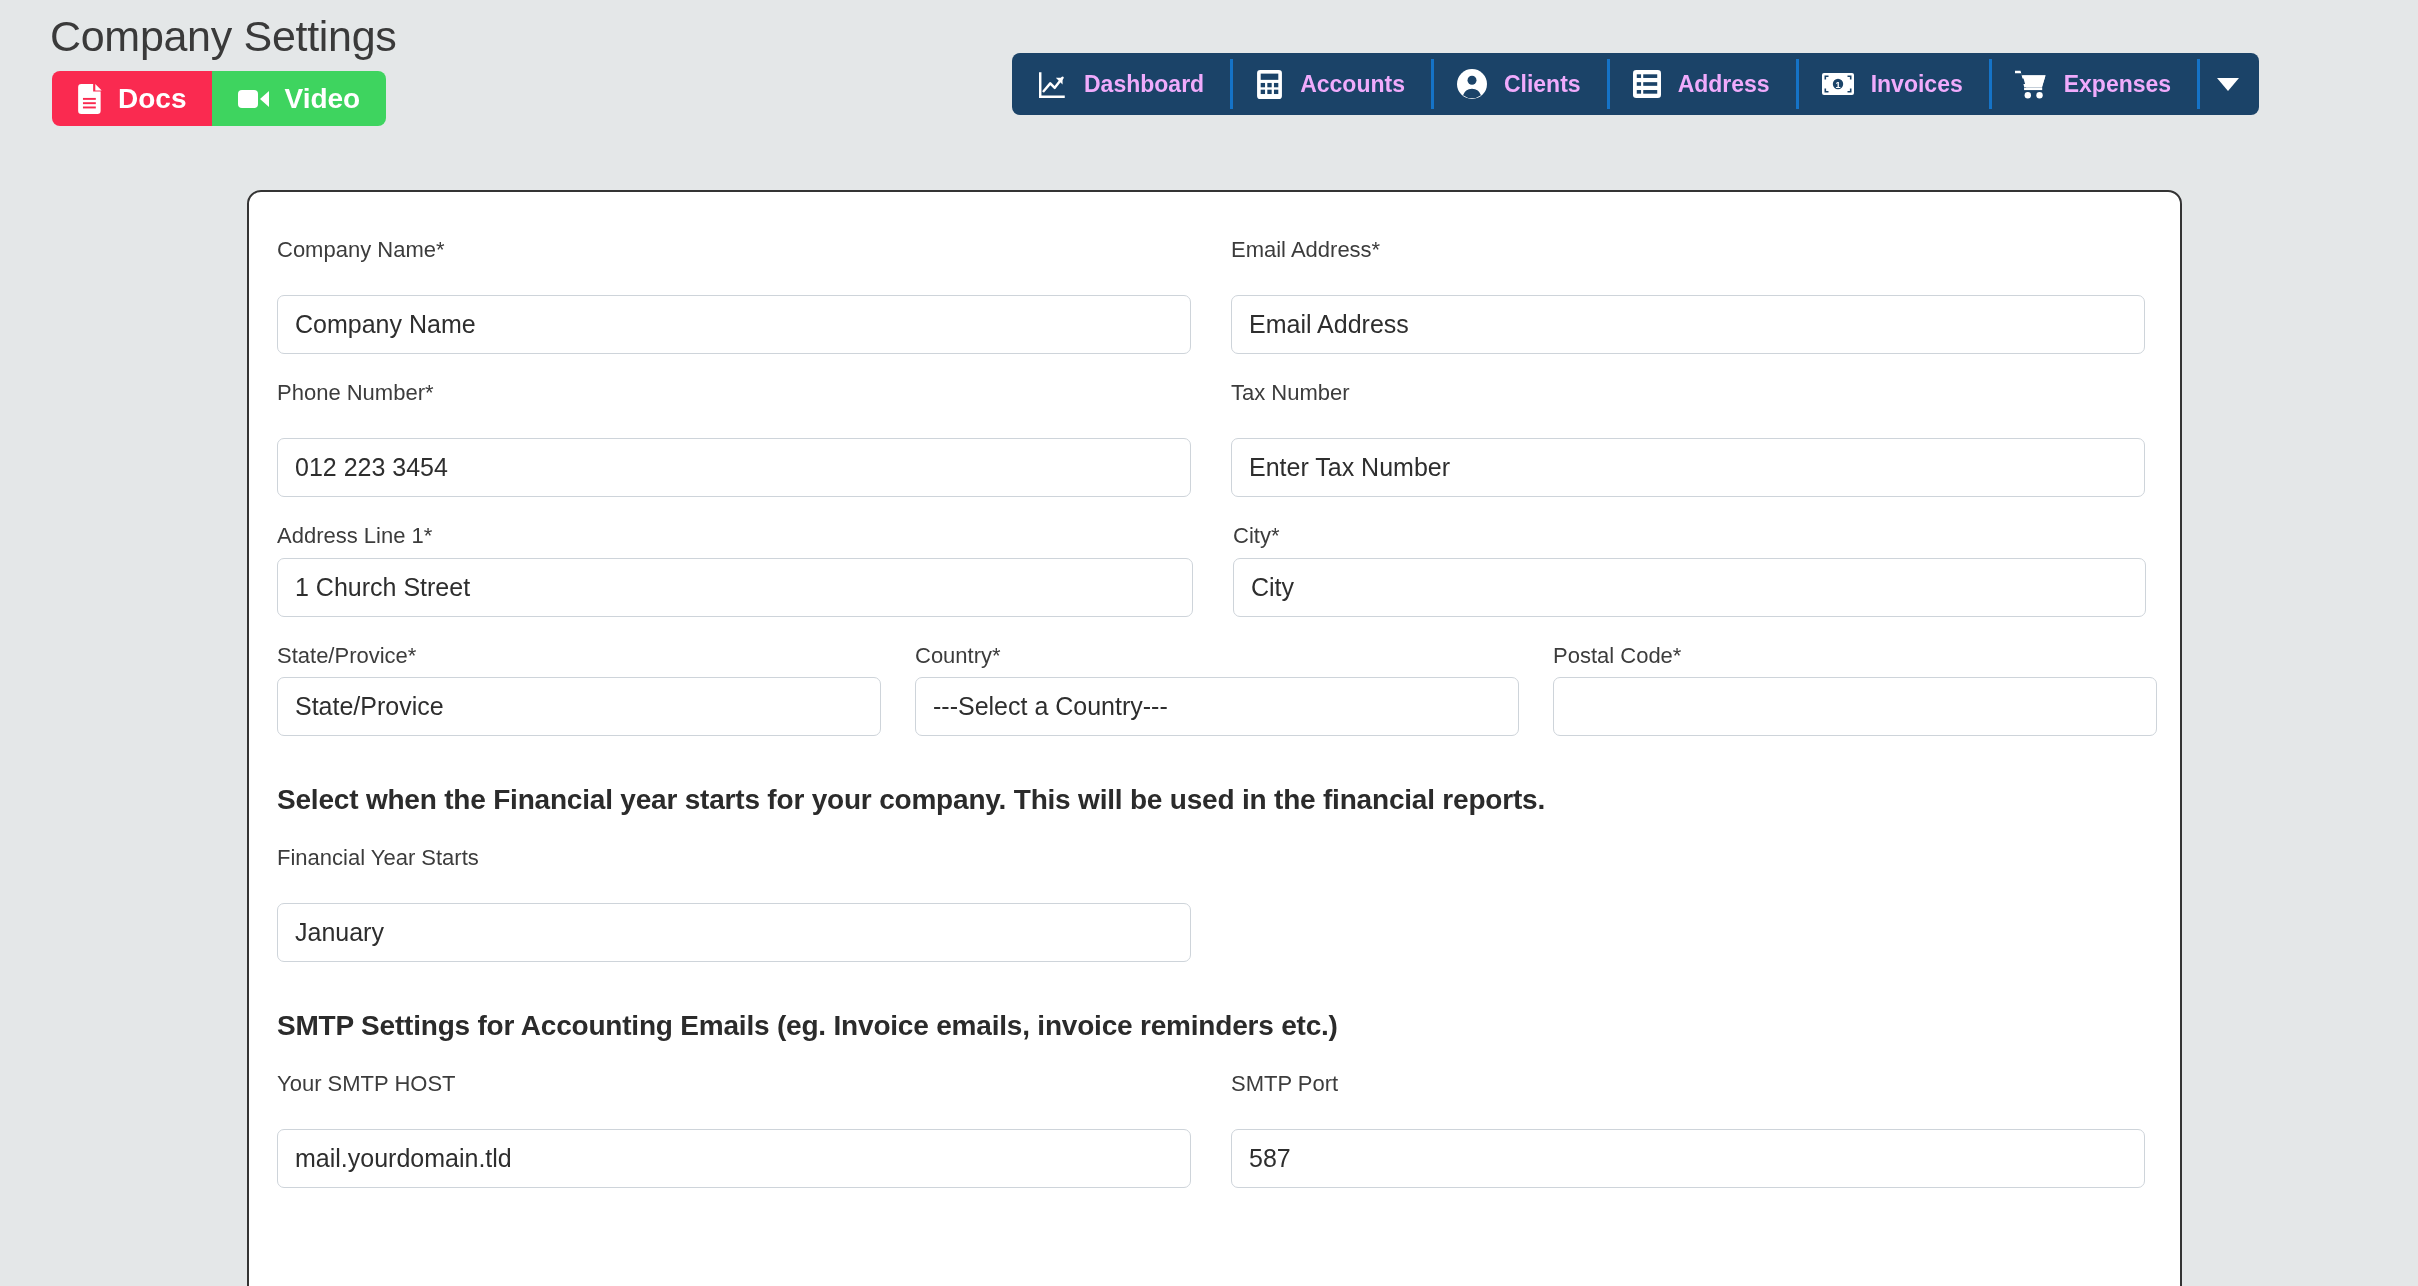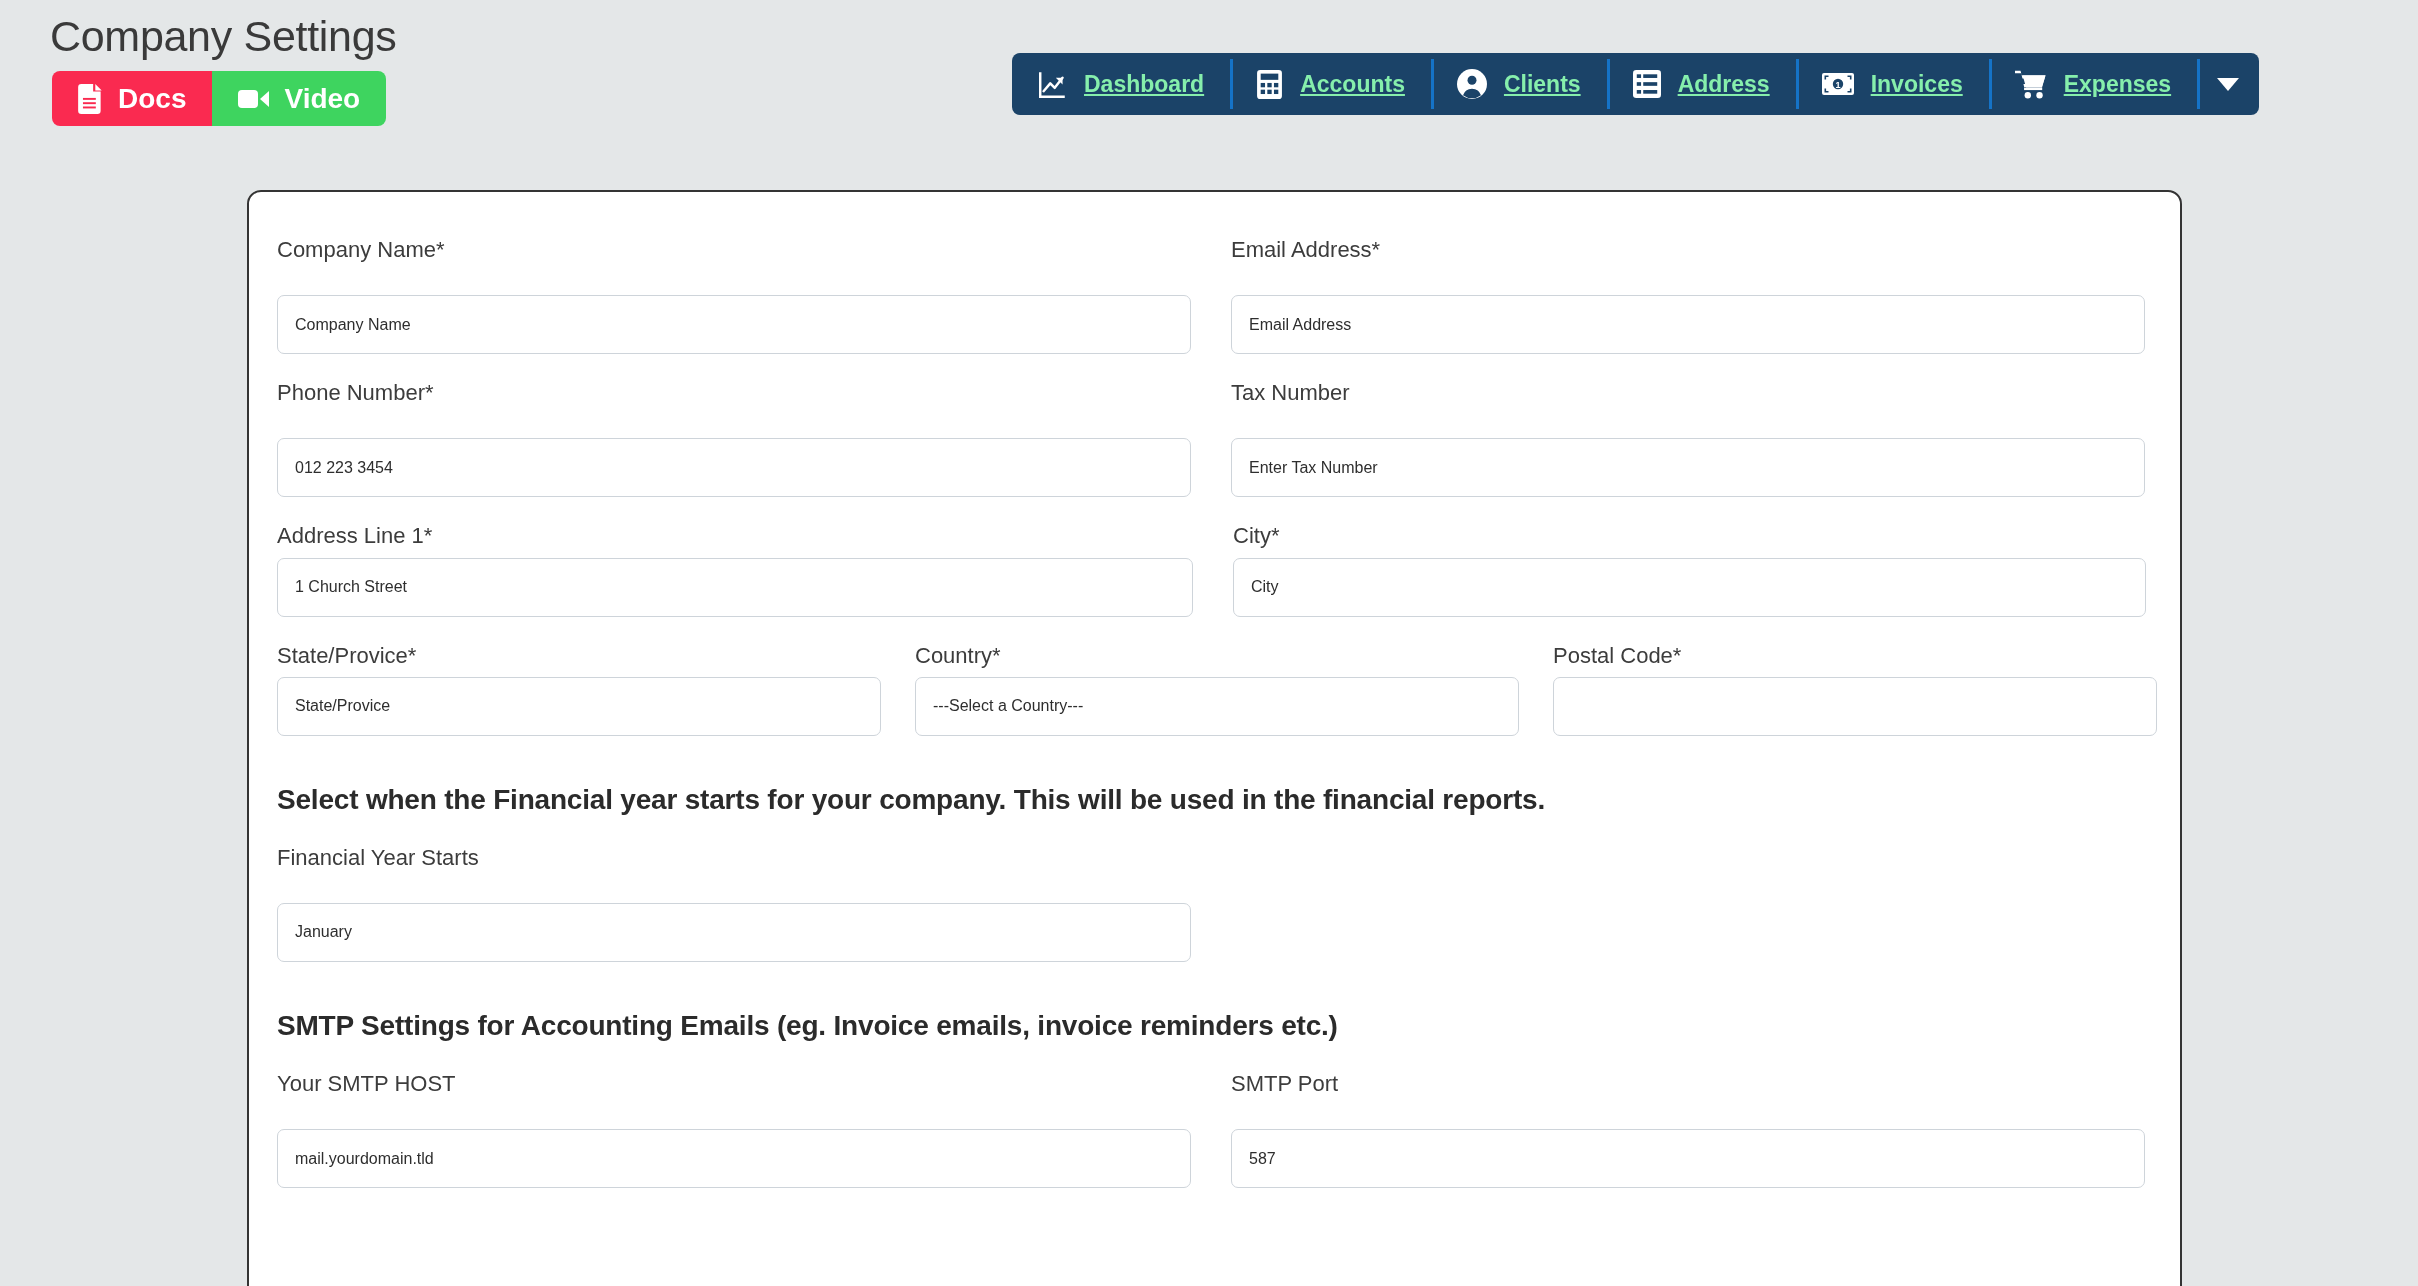--- a/index.html
+++ b/index.html
@@ -68,27 +68,26 @@
     display: flex;
     align-items: stretch;
     overflow: hidden;
   }
 
   .nav-item {
     display: flex;
     align-items: center;
     gap: 17px;
     padding: 10px 26px;
-    color: #86efac;
+    color: #f0abfc;
     font-size: 23px;
     font-weight: bold;
     cursor: pointer;
     position: relative;
     white-space: nowrap;
-    text-decoration: underline;
   }
 
   .nav-item + .nav-item::before,
   .nav-caret::before {
     content: "";
     position: absolute;
     left: 0;
     top: 6px;
     bottom: 6px;
     width: 3px;
@@ -140,21 +139,21 @@
     margin-bottom: 9px;
     line-height: 1.1;
   }
 
   .field-input {
     height: 59px;
     border: 1.5px solid #ced4da;
     border-radius: 7px;
     background: #ffffff;
     font-family: "Liberation Sans", sans-serif;
-    font-size: 16px;
+    font-size: 25px;
     color: #2e2e2e;
     padding: 8px 17px;
     width: 100%;
     outline: none;
   }
   .field-input::placeholder { color: #2e2e2e; opacity: 1; }
 
   .section-heading {
     font-size: 28px;
     font-weight: bold;

